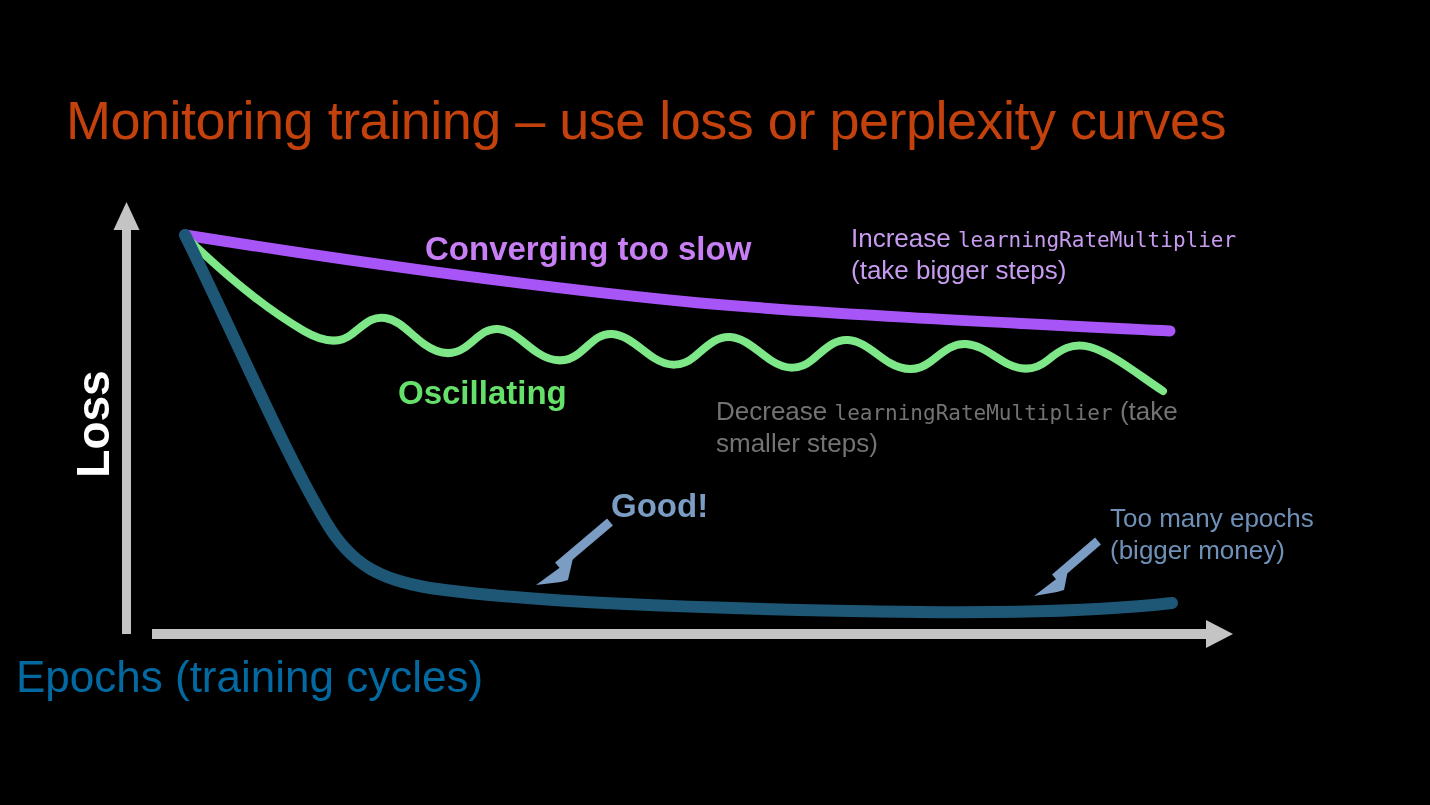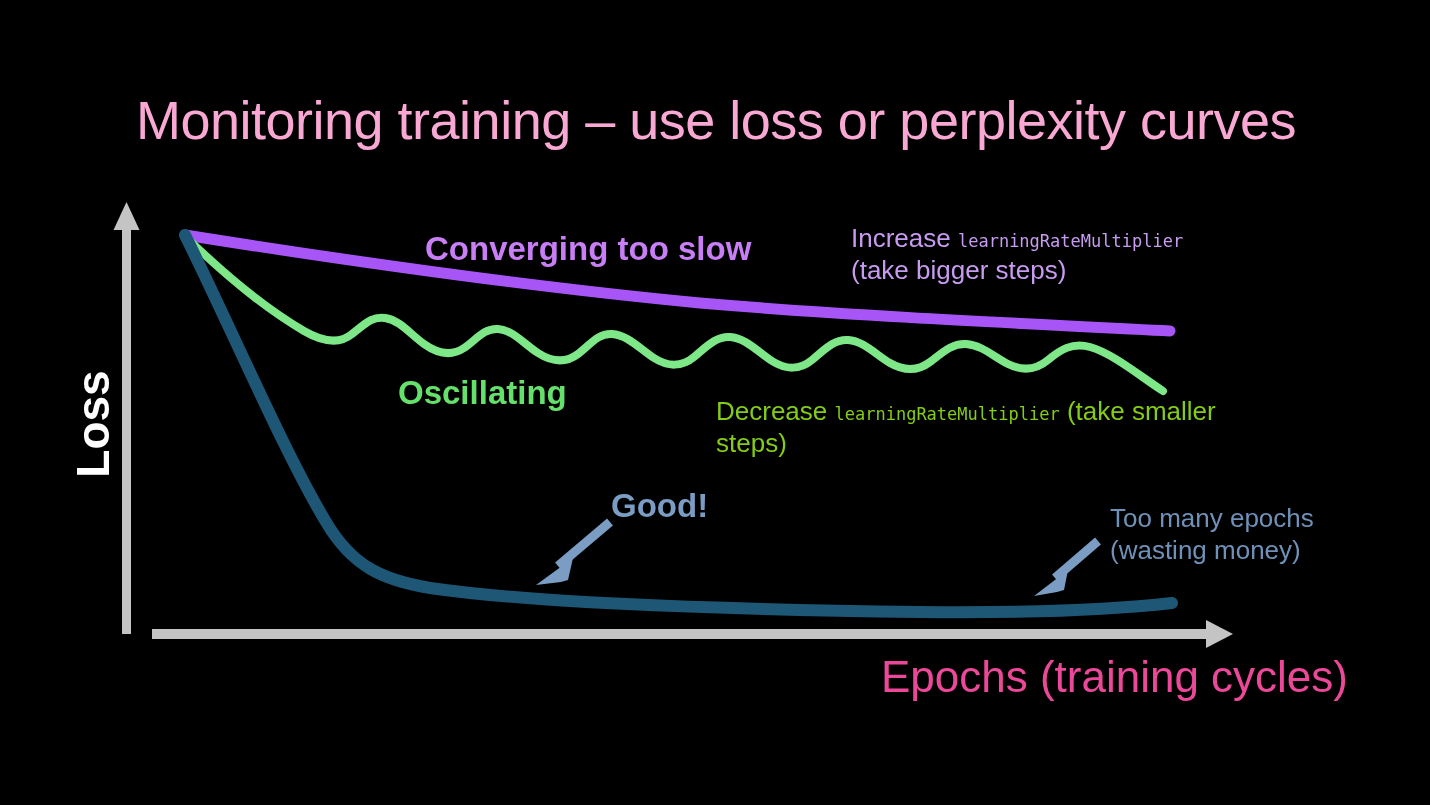--- a/index.html
+++ b/index.html
@@ -23,24 +23,23 @@
   
   #slide-title {
     position: absolute;
     left: 66px;
     top: 92px;
     width: 1300px;
     font-family: "Liberation Sans", sans-serif;
     font-size: 54px;
     font-weight: 400;
     letter-spacing: -0.5px;
-    color: #f9a8d4;
+    color: #c2410c;
     white-space: nowrap;
     line-height: 1.05;
-    text-align: center;
   }
 
   
   #chart-area {
     position: absolute;
     left: 0;
     top: 0;
     width: 1430px;
     height: 805px;
     pointer-events: none;
@@ -60,27 +59,27 @@
     text-align: center;
     transform: rotate(-90deg);
     transform-origin: 90px 20px;
     font-size: 46px;
     font-weight: 700;
     color: #ffffff;
     letter-spacing: 0px;
   }
   #x-axis-label {
     position: absolute;
-    left: 8px;
+    left: 16px;
     top: 652px;
     width: 1340px;
-    text-align: right;
+    text-align: left;
     font-size: 44px;
     font-weight: 400;
-    color: #ec4899;
+    color: #0369a1;
   }
 
   
   .curve-label {
     position: absolute;
     white-space: nowrap;
     font-size: 33px;
     font-weight: 700;
   }
   #label-converging {
@@ -102,33 +101,33 @@
   }
 
   
   .annotation {
     position: absolute;
     font-size: 26px;
     line-height: 1.23;
   }
   .annotation .mono {
     font-family: "DejaVu Sans Mono", "Liberation Mono", monospace;
-    font-size: 17px;
+    font-size: 21px;
   }
   #ann-increase {
     left: 851px;
     top: 223px;
     width: 470px;
     color: #c79cf0;
   }
   #ann-decrease {
     left: 716px;
     top: 396px;
     width: 530px;
-    color: #84cc16;
+    color: #737373;
   }
   #ann-epochs {
     left: 1110px;
     top: 503px;
     width: 300px;
     color: #6f91b8;
   }
 
   
   #footer {
@@ -219,21 +218,21 @@
     <span>Increase </span><span class="mono">learningRateMultiplier</span><br>
     <span>(take bigger steps)</span>
   </div>
 
   <div class="annotation" id="ann-decrease">
     <span>Decrease </span><span class="mono">learningRateMultiplier</span><span> (take smaller steps)</span>
   </div>
 
   <div class="annotation" id="ann-epochs">
     <span>Too many epochs</span><br>
-    <span>(wasting money)</span>
+    <span>(bigger money)</span>
   </div>
 
   <div id="footer">
     
     
   </div>
 
 </div>
 
 </body></html>

